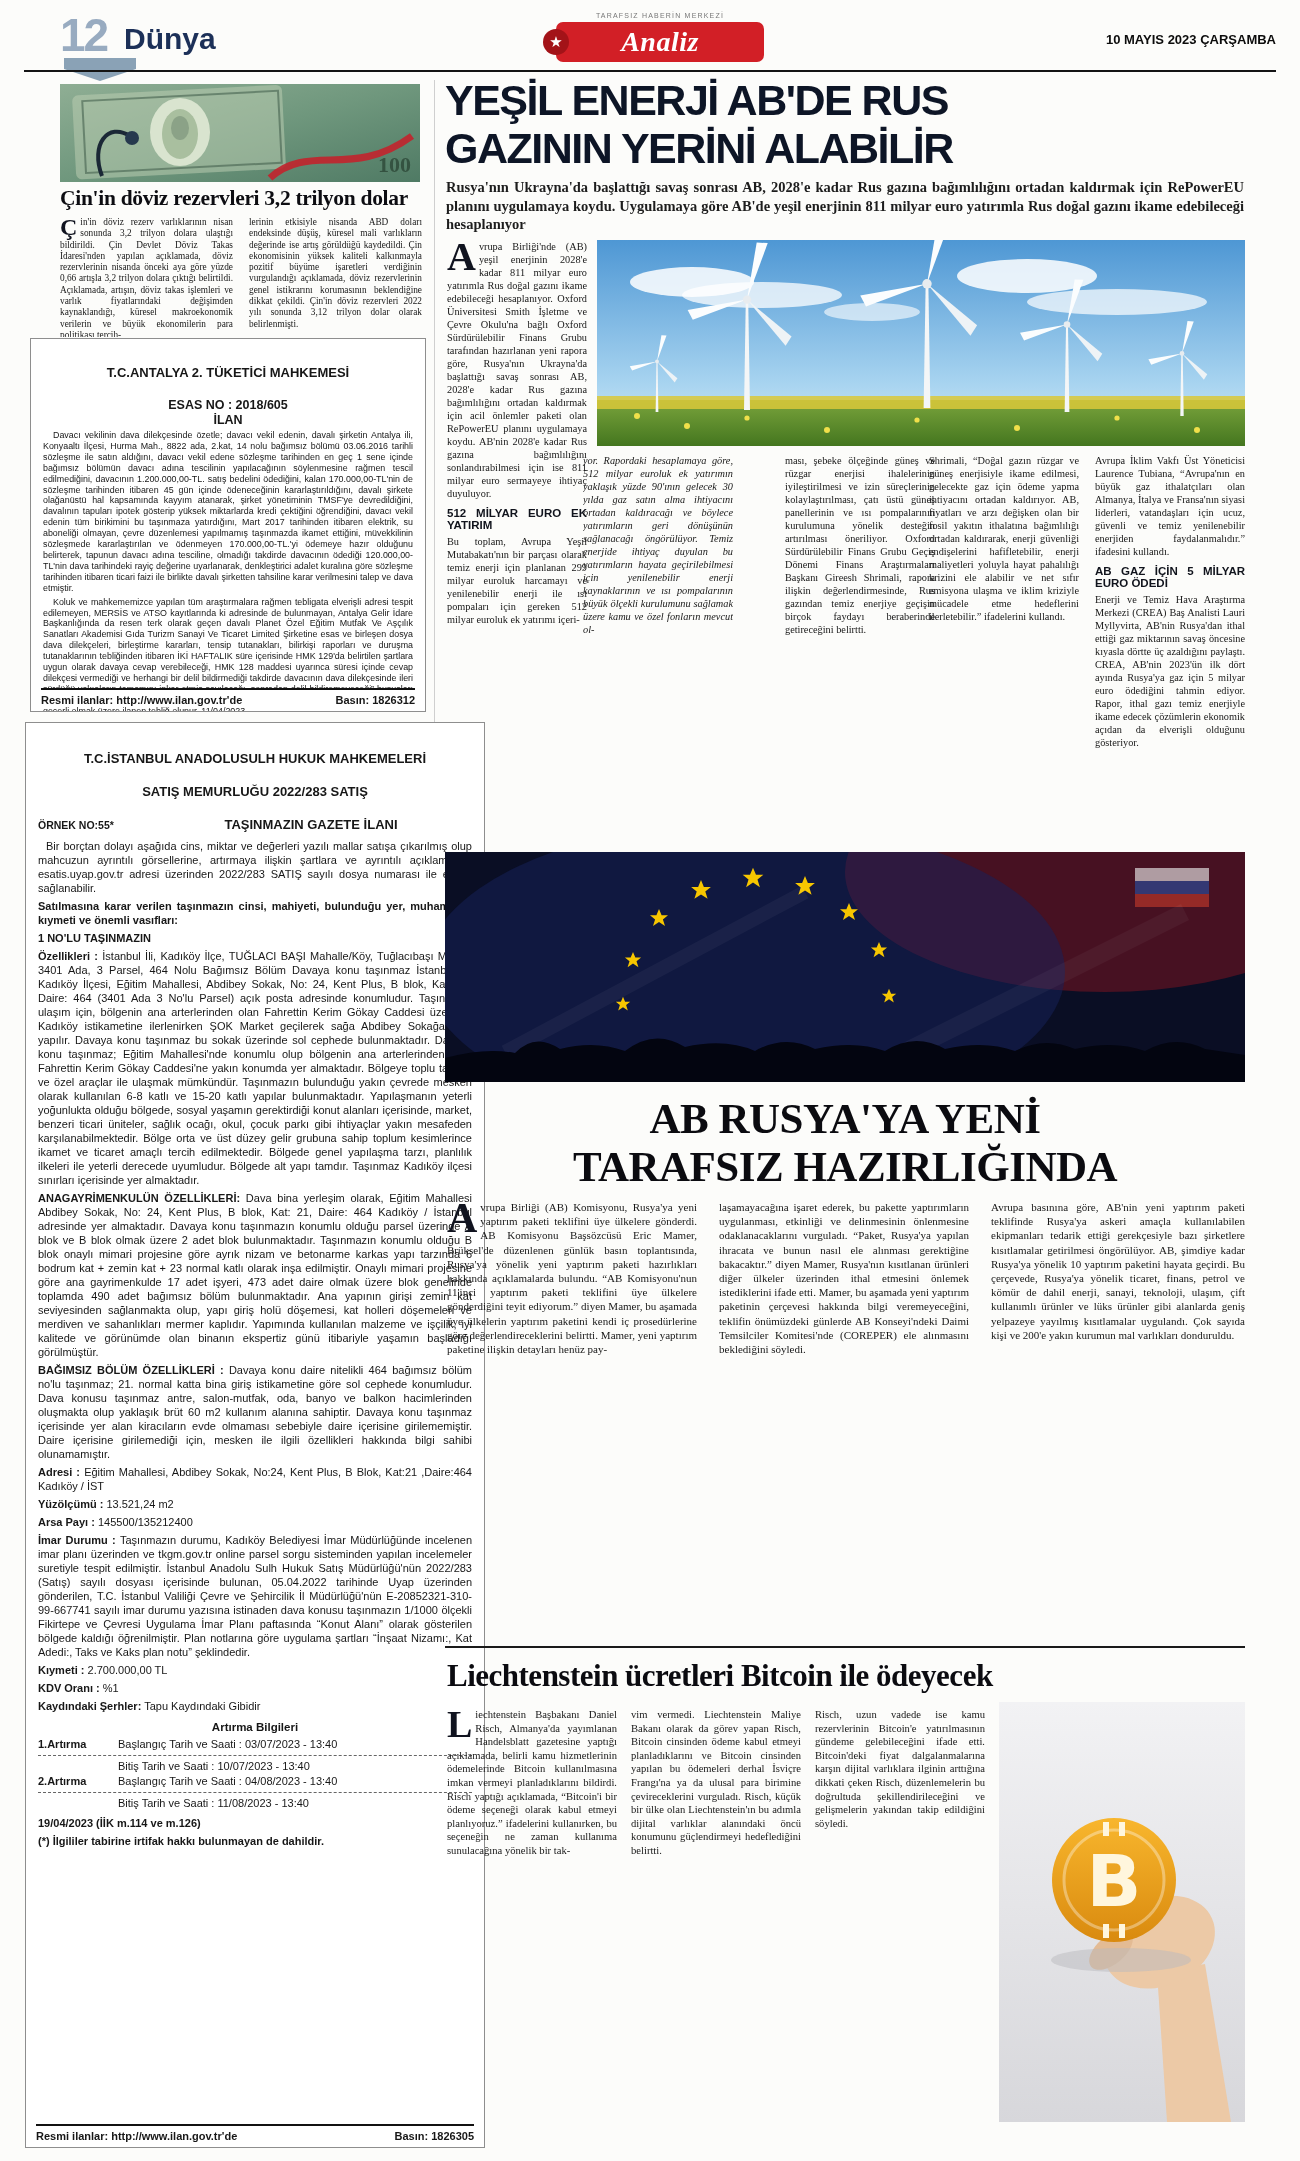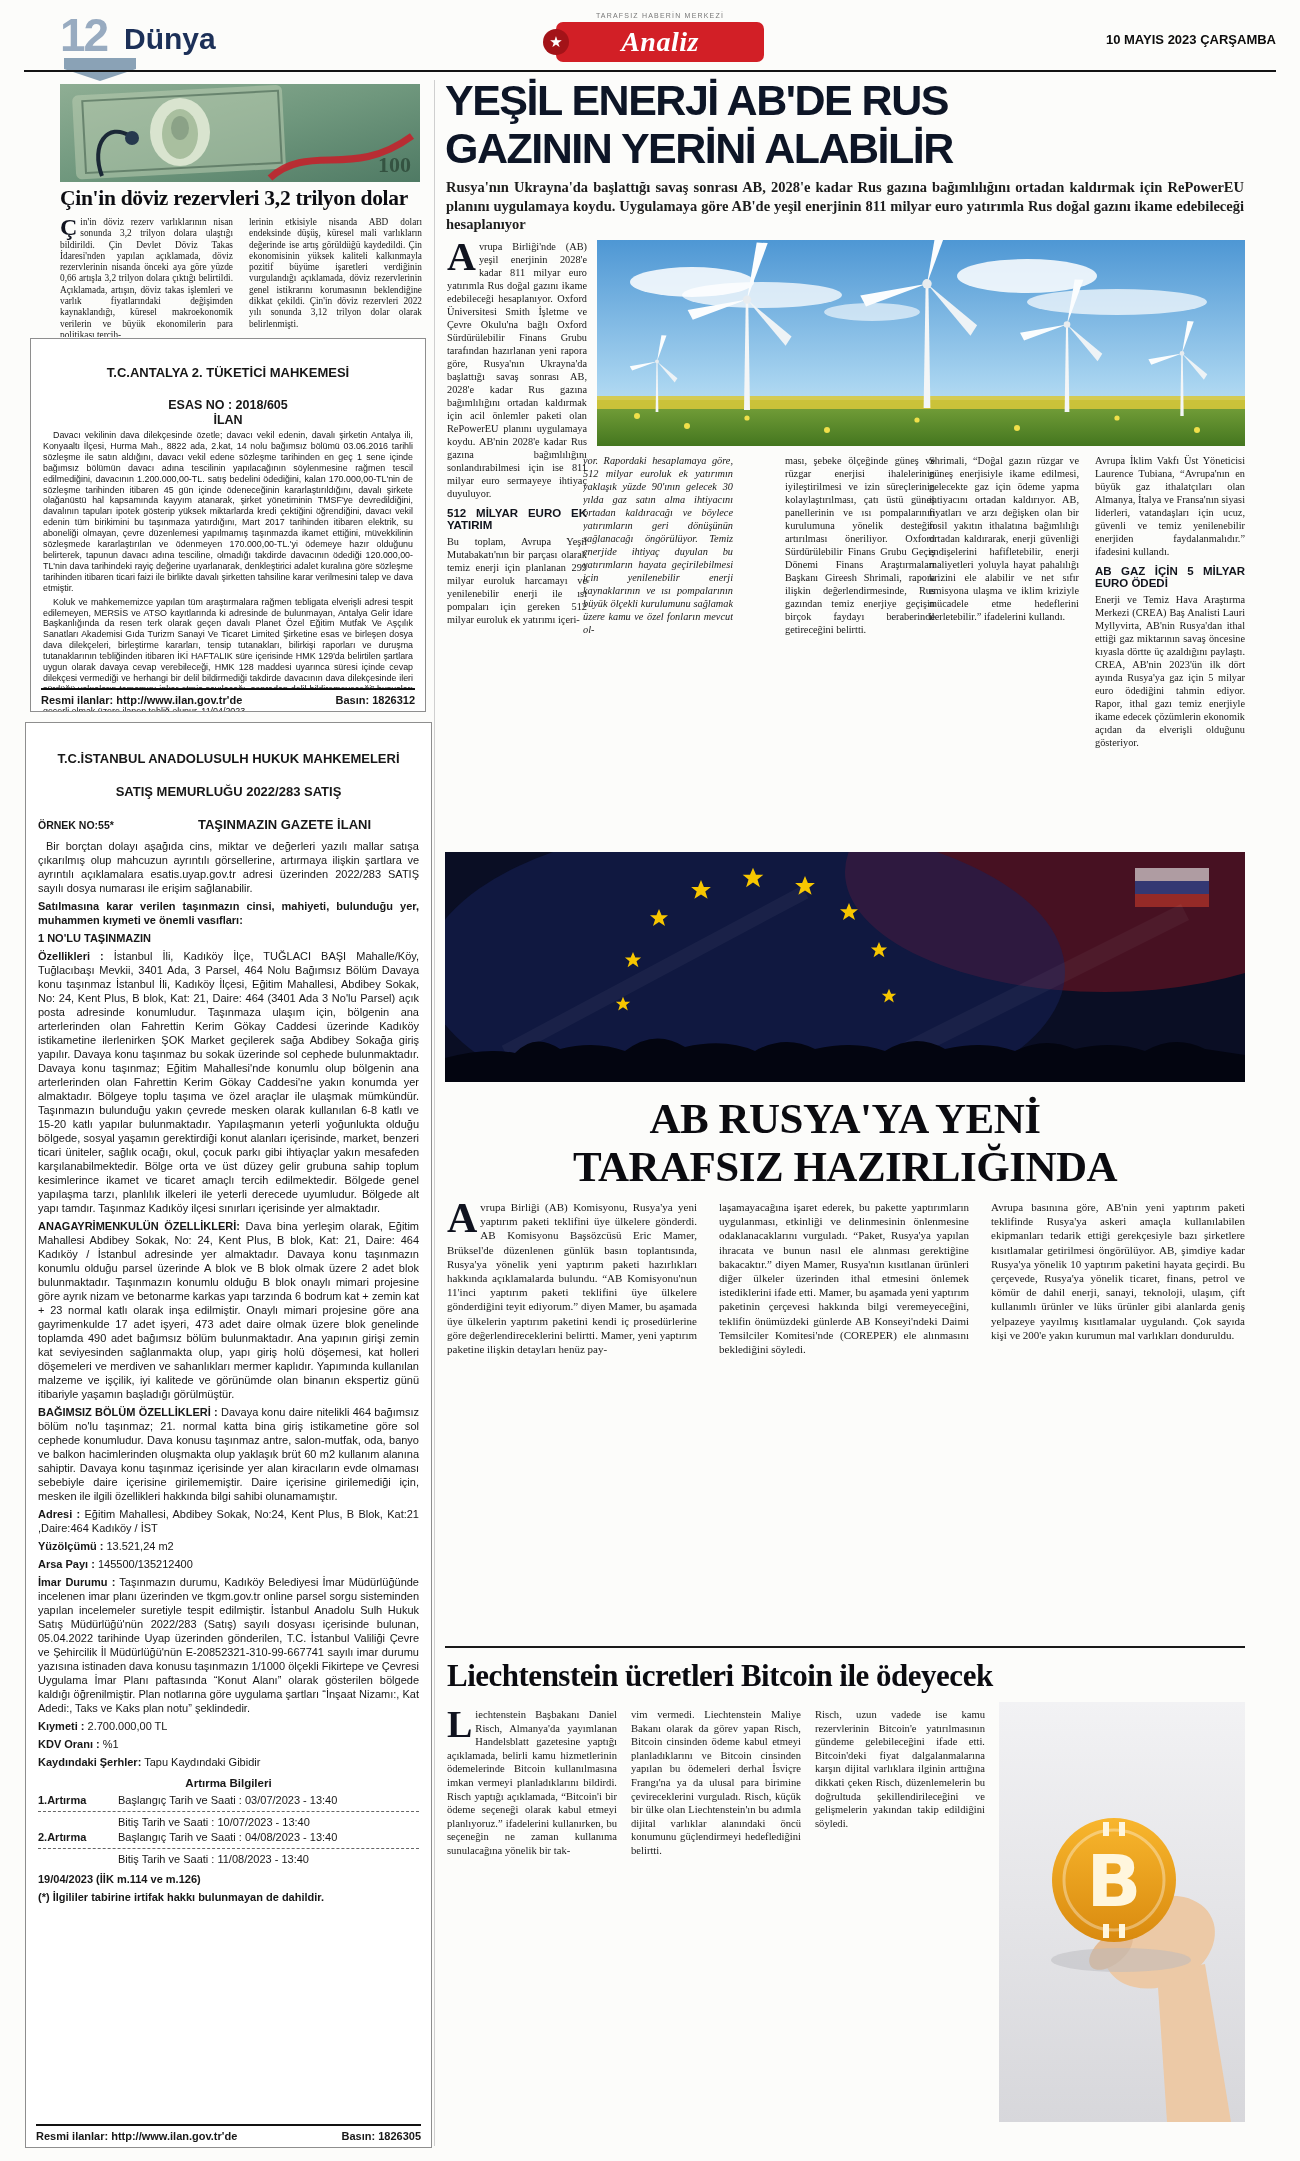--- a/index.html
+++ b/index.html
@@ -42,21 +42,21 @@
   .gr-col1{left:447px;top:240px;width:140px;height:602px;}
   .gr-photo{left:597px;top:240px;}
   .gr-c{top:454px;height:388px;width:150px;}
   .gr-c2{left:583px;font-style:italic;} .gr-c3{left:785px;} .gr-c4{left:929px;} .gr-c5{left:1095px;}
   .gr-drop{font-size:40px;line-height:34px;}
   .subhead{font:bold 11.5px "Liberation Sans",sans-serif;margin:7px 0 4px;text-indent:0;color:#10131c;}
 
   
   .notice{background:#fff;border:1px solid #8e8e8e;box-sizing:border-box;overflow:hidden;}
   .ant{left:30px;top:338px;width:396px;height:374px;padding:8px 12px 30px;}
-  .ist{left:25px;top:722px;width:407px;height:1426px;padding:10px 12px 30px;}
+  .ist{left:25px;top:722px;width:460px;height:1426px;padding:10px 12px 30px;}
   .nt-title{text-align:center;font:bold 13px "Liberation Sans",sans-serif;margin:18px 0;}
   .nt-title2{text-align:center;font:bold 12.5px "Liberation Sans",sans-serif;margin:1px 0;}
   .nbody{font-family:"Liberation Sans",sans-serif;font-size:8.9px;line-height:10.9px;text-align:justify;}
   .nbody p{margin:3px 0;text-indent:10px;}
   .ibody{font-family:"Liberation Sans",sans-serif;font-size:11px;line-height:14px;text-align:justify;}
   .ibody p{margin:0 0 4px;text-indent:8px;}
   .ibody p.nofirst{text-indent:0;}
   .lbl{font-weight:bold;}
   .boldline{font-weight:bold;text-indent:0 !important;}
   .nt-footer{position:absolute;left:10px;right:10px;bottom:5px;border-top:2.5px solid #111;padding-top:4px;

